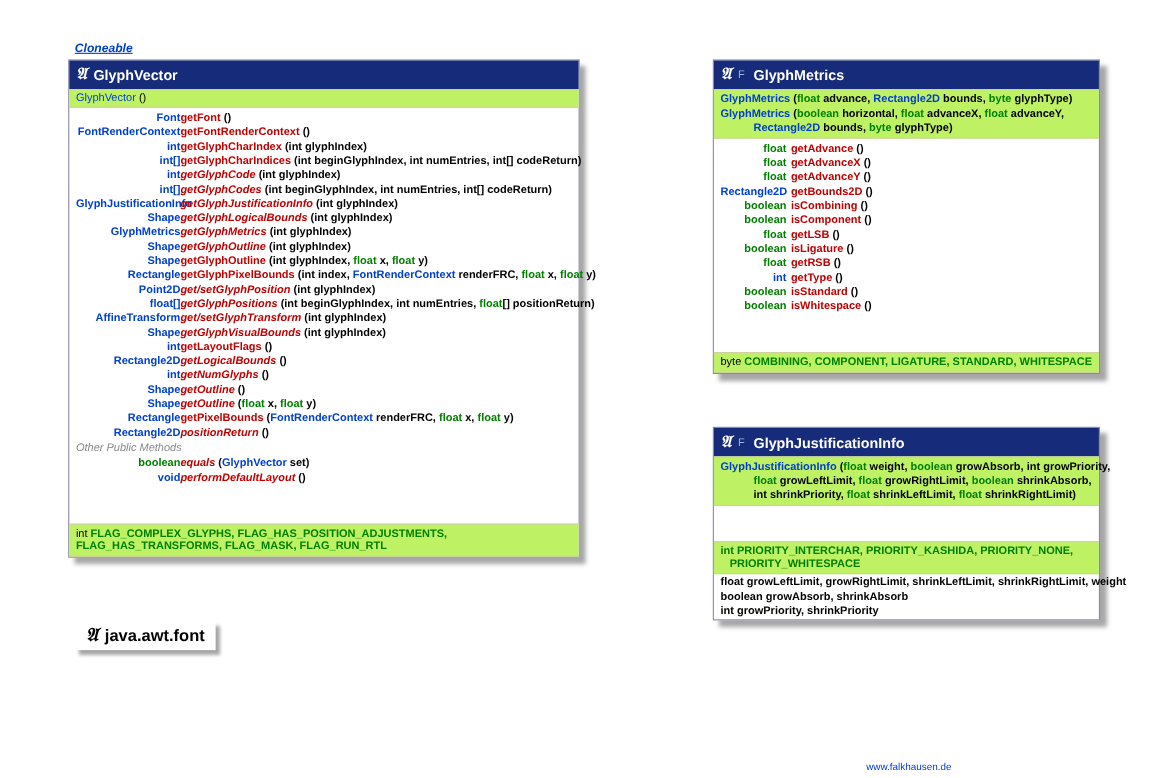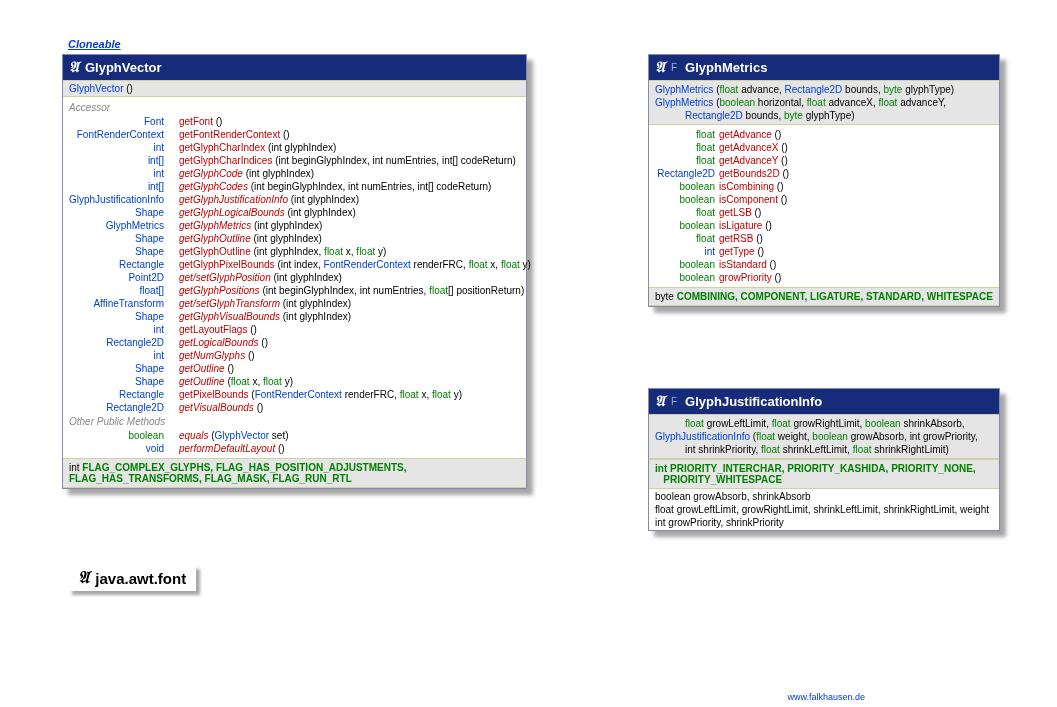--- a/index.html
+++ b/index.html
@@ -2,32 +2,32 @@
 <html><head>
 <meta charset="utf-8">
 <style>
   body { font-family: Verdana, sans-serif; font-size: 10px; background: #fff; margin: 0; padding: 0; width: 1057px; }
   .page { position: relative; width: 883px; height: 707px; }
   .cloneable { position: absolute; left: 68px; top: 38px; color: #0040d0; font-style: italic; font-weight: bold; font-size: 11px; text-decoration: underline; }
   .box { position: absolute; background: #fff; border: 1px solid #8888aa; box-shadow: 6px 6px 4px rgba(0,0,0,0.35); }
   .box-header { background: #162b7a; color: #fff; font-weight: bold; padding: 4px 6px; font-size: 13px; display: flex; align-items: center; gap: 6px; }
   .box-header .icon { font-family: 'Times New Roman', serif; font-style: italic; font-weight: bold; font-size: 15px; }
   .box-header .modifier { color: #a0b0e0; font-size: 10px; font-weight: normal; margin-right: 2px; }
-  .yellowband { background: #e5e5e5; border-top: 1px solid #d0d0a0; border-bottom: 1px solid #d0d0a0; padding: 2px 6px; }
+  .yellowband { background: #bef264; border-top: 1px solid #d0d0a0; border-bottom: 1px solid #d0d0a0; padding: 2px 6px; }
   .body { padding: 3px 6px 3px 6px; }
-  .row { display: block; line-height: 13px; white-space: nowrap; }
-  .rettype { display: inline-block; width: 95px; text-align: right; color: #0040d0; padding-right: 15px; vertical-align: top; }
+  .row { display: block; line-height: 13px; white-space: nowrap; font-weight: bold; }
+  .rettype { display: inline-block; width: 95px; text-align: right; color: #0040d0; padding-right: 0; vertical-align: top; }
   .rettype2 { display: inline-block; width: 60px; text-align: right; color: #0040d0; padding-right: 4px; vertical-align: top; }
   .method { color: #c00000; }
   .method-i { color: #c00000; font-style: italic; text-align: center; }
   .type { color: #0040d0; }
   .kw { color: #008000; }
   .name { color: #000; }
   .group-label { color: #888; font-style: italic; margin: 2px 0; }
-  .constants { color: #008000; font-weight: bold; padding: 3px 6px; }
+  .constants { color: #008000; font-weight: bold; padding: 3px 6px; margin-top: 32px; }
   .fields-plain { color: #000; padding: 1px 6px; }
   .footer { position: absolute; right: 18px; bottom: 5px; color: #0040d0; font-size: 9px; }
   .pkg { position: absolute; left: 68px; top: 565px; background: #fff; box-shadow: 4px 4px 3px rgba(0,0,0,0.35); padding: 3px 10px; font-size: 15px; font-weight: bold; display:flex; align-items:center; gap:6px; }
   .pkg .icon { font-family: 'Times New Roman', serif; font-style: italic; font-size: 17px; }
   #glyphvector { left: 62px; top: 54px; width: 463px; }
   #glyphmetrics { left: 648px; top: 54px; width: 350px; }
   #gji { left: 648px; top: 388px; width: 350px; }
 </style>
 </head>
 <body>
@@ -38,21 +38,20 @@
 
 <div class="box" id="glyphvector">
   <div class="box-header">
     <span class="icon">𝔄</span>
     <span>GlyphVector</span>
   </div>
   <div class="yellowband">
     <span class="type">GlyphVector</span> <span>()</span>
   </div>
   <div class="body">
-    <div class="group-label">Accessor</div>
     <div id="gv-rows">
           <div class="row"><span class="rettype"><span class="type">Font</span></span><span class="method">getFont</span> <span class="name">()</span></div>
           <div class="row"><span class="rettype"><span class="type">FontRenderContext</span></span><span class="method">getFontRenderContext</span> <span class="name">()</span></div>
           <div class="row"><span class="rettype"><span class="type">int</span></span><span class="method">getGlyphCharIndex</span> <span class="name">(int glyphIndex)</span></div>
           <div class="row"><span class="rettype"><span class="type">int[]</span></span><span class="method">getGlyphCharIndices</span> <span class="name">(int beginGlyphIndex, int numEntries, int[] codeReturn)</span></div>
           <div class="row"><span class="rettype"><span class="type">int</span></span><span class="method-i">getGlyphCode</span> <span class="name">(int glyphIndex)</span></div>
           <div class="row"><span class="rettype"><span class="type">int[]</span></span><span class="method-i">getGlyphCodes</span> <span class="name">(int beginGlyphIndex, int numEntries, int[] codeReturn)</span></div>
           <div class="row"><span class="rettype"><span class="type">GlyphJustificationInfo</span></span><span class="method-i">getGlyphJustificationInfo</span> <span class="name">(int glyphIndex)</span></div>
           <div class="row"><span class="rettype"><span class="type">Shape</span></span><span class="method-i">getGlyphLogicalBounds</span> <span class="name">(int glyphIndex)</span></div>
           <div class="row"><span class="rettype"><span class="type">GlyphMetrics</span></span><span class="method-i">getGlyphMetrics</span> <span class="name">(int glyphIndex)</span></div>
@@ -62,21 +61,21 @@
           <div class="row"><span class="rettype"><span class="type">Point2D</span></span><span class="method-i">get/setGlyphPosition</span> <span class="name">(int glyphIndex)</span></div>
           <div class="row"><span class="rettype"><span class="type">float[]</span></span><span class="method-i">getGlyphPositions</span> <span class="name">(int beginGlyphIndex, int numEntries, <span class="kw">float</span>[] positionReturn)</span></div>
           <div class="row"><span class="rettype"><span class="type">AffineTransform</span></span><span class="method-i">get/setGlyphTransform</span> <span class="name">(int glyphIndex)</span></div>
           <div class="row"><span class="rettype"><span class="type">Shape</span></span><span class="method-i">getGlyphVisualBounds</span> <span class="name">(int glyphIndex)</span></div>
           <div class="row"><span class="rettype"><span class="type">int</span></span><span class="method">getLayoutFlags</span> <span class="name">()</span></div>
           <div class="row"><span class="rettype"><span class="type">Rectangle2D</span></span><span class="method-i">getLogicalBounds</span> <span class="name">()</span></div>
           <div class="row"><span class="rettype"><span class="type">int</span></span><span class="method-i">getNumGlyphs</span> <span class="name">()</span></div>
           <div class="row"><span class="rettype"><span class="type">Shape</span></span><span class="method-i">getOutline</span> <span class="name">()</span></div>
           <div class="row"><span class="rettype"><span class="type">Shape</span></span><span class="method-i">getOutline</span> <span class="name">(<span class="kw">float</span> x, <span class="kw">float</span> y)</span></div>
           <div class="row"><span class="rettype"><span class="type">Rectangle</span></span><span class="method">getPixelBounds</span> <span class="name">(<span class="type">FontRenderContext</span> renderFRC, <span class="kw">float</span> x, <span class="kw">float</span> y)</span></div>
-          <div class="row"><span class="rettype"><span class="type">Rectangle2D</span></span><span class="method-i">getVisualBounds</span> <span class="name">()</span></div>
+          <div class="row"><span class="rettype"><span class="type">Rectangle2D</span></span><span class="method-i">positionReturn</span> <span class="name">()</span></div>
         </div>
     <div class="group-label">Other Public Methods</div>
     <div id="gv-other">
           <div class="row"><span class="rettype"><span class="kw">boolean</span></span><span class="method-i">equals</span> <span class="name">(<span class="type">GlyphVector</span> set)</span></div>
           <div class="row"><span class="rettype"><span class="type">void</span></span><span class="method-i">performDefaultLayout</span> <span class="name">()</span></div>
         </div>
   </div>
   <div class="yellowband constants"><span class="name" style="font-weight:normal">int</span> <span id="gv-flags">FLAG_COMPLEX_GLYPHS, FLAG_HAS_POSITION_ADJUSTMENTS, FLAG_HAS_TRANSFORMS, FLAG_MASK, FLAG_RUN_RTL</span></div>
 </div>
 
@@ -97,43 +96,43 @@
           <div class="row"><span class="rettype2"><span class="kw">float</span></span><span class="method">getAdvanceX</span> <span class="name">()</span></div>
           <div class="row"><span class="rettype2"><span class="kw">float</span></span><span class="method">getAdvanceY</span> <span class="name">()</span></div>
           <div class="row"><span class="rettype2"><span class="type">Rectangle2D</span></span><span class="method">getBounds2D</span> <span class="name">()</span></div>
           <div class="row"><span class="rettype2"><span class="kw">boolean</span></span><span class="method">isCombining</span> <span class="name">()</span></div>
           <div class="row"><span class="rettype2"><span class="kw">boolean</span></span><span class="method">isComponent</span> <span class="name">()</span></div>
           <div class="row"><span class="rettype2"><span class="kw">float</span></span><span class="method">getLSB</span> <span class="name">()</span></div>
           <div class="row"><span class="rettype2"><span class="kw">boolean</span></span><span class="method">isLigature</span> <span class="name">()</span></div>
           <div class="row"><span class="rettype2"><span class="kw">float</span></span><span class="method">getRSB</span> <span class="name">()</span></div>
           <div class="row"><span class="rettype2"><span class="type">int</span></span><span class="method">getType</span> <span class="name">()</span></div>
           <div class="row"><span class="rettype2"><span class="kw">boolean</span></span><span class="method">isStandard</span> <span class="name">()</span></div>
-          <div class="row"><span class="rettype2"><span class="kw">boolean</span></span><span class="method">growPriority</span> <span class="name">()</span></div>
+          <div class="row"><span class="rettype2"><span class="kw">boolean</span></span><span class="method">isWhitespace</span> <span class="name">()</span></div>
         </div>
   </div>
   <div class="yellowband constants"><span class="name" style="font-weight:normal">byte</span> <span id="gm-const">COMBINING, COMPONENT, LIGATURE, STANDARD, WHITESPACE</span></div>
 </div>
 
 <div class="box" id="gji">
   <div class="box-header">
     <span class="icon">𝔄</span>
     <span class="modifier">F</span>
     <span>GlyphJustificationInfo</span>
   </div>
   <div class="yellowband">
+    <div class="row"><span class="type">GlyphJustificationInfo</span> (<span class="kw">float</span> weight, <span class="kw">boolean</span> growAbsorb, <span class="name">int</span> growPriority,</div>
     <div class="row" style="padding-left:30px;"><span class="kw">float</span> growLeftLimit, <span class="kw">float</span> growRightLimit, <span class="kw">boolean</span> shrinkAbsorb,</div>
-    <div class="row"><span class="type">GlyphJustificationInfo</span> (<span class="kw">float</span> weight, <span class="kw">boolean</span> growAbsorb, <span class="name">int</span> growPriority,</div>
     <div class="row" style="padding-left:30px;"><span class="name">int</span> shrinkPriority, <span class="kw">float</span> shrinkLeftLimit, <span class="kw">float</span> shrinkRightLimit)</div>
   </div>
   <div class="yellowband constants">
     int <span style="color:#008000">PRIORITY_INTERCHAR, PRIORITY_KASHIDA, PRIORITY_NONE,<br>&nbsp;&nbsp;&nbsp;PRIORITY_WHITESPACE</span>
   </div>
   <div class="fields-plain">
+    <div class="row">float growLeftLimit, growRightLimit, shrinkLeftLimit, shrinkRightLimit, weight</div>
     <div class="row">boolean growAbsorb, shrinkAbsorb</div>
-    <div class="row">float growLeftLimit, growRightLimit, shrinkLeftLimit, shrinkRightLimit, weight</div>
     <div class="row">int growPriority, shrinkPriority</div>
   </div>
 </div>
 
 <div class="pkg">
   <span class="icon">𝔄</span>
   <span>java.awt.font</span>
 </div>
 
 <div class="footer">www.falkhausen.de</div>

